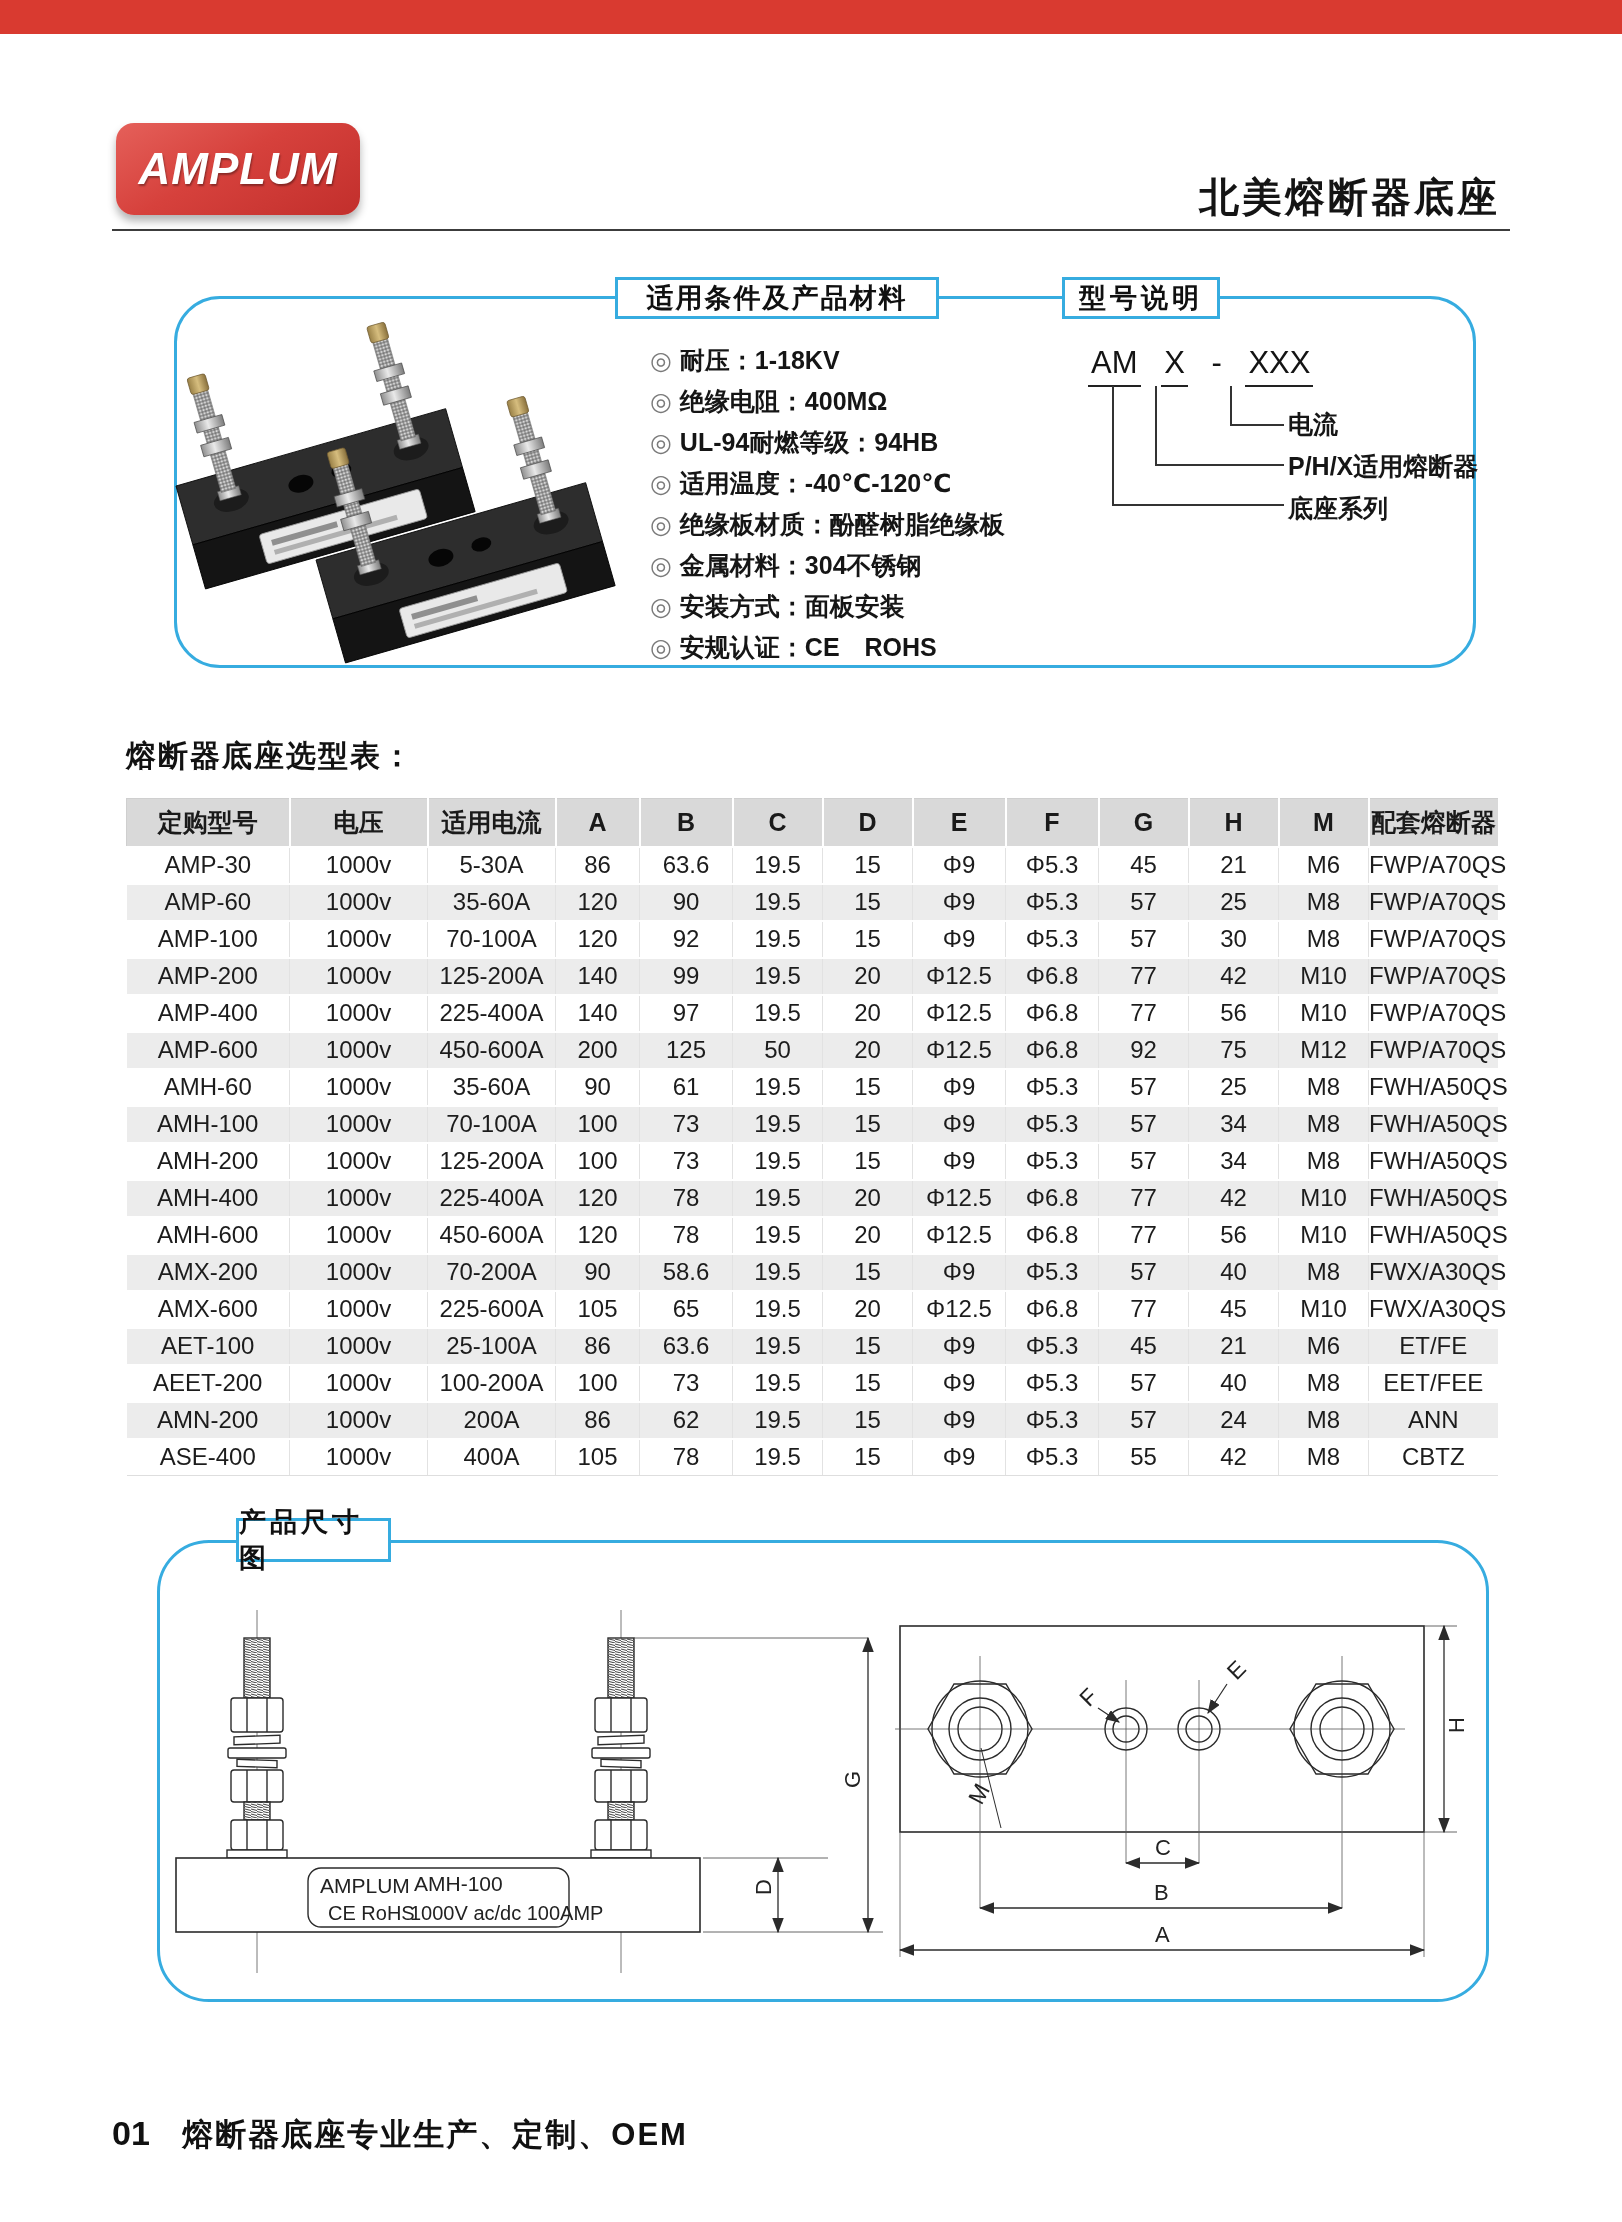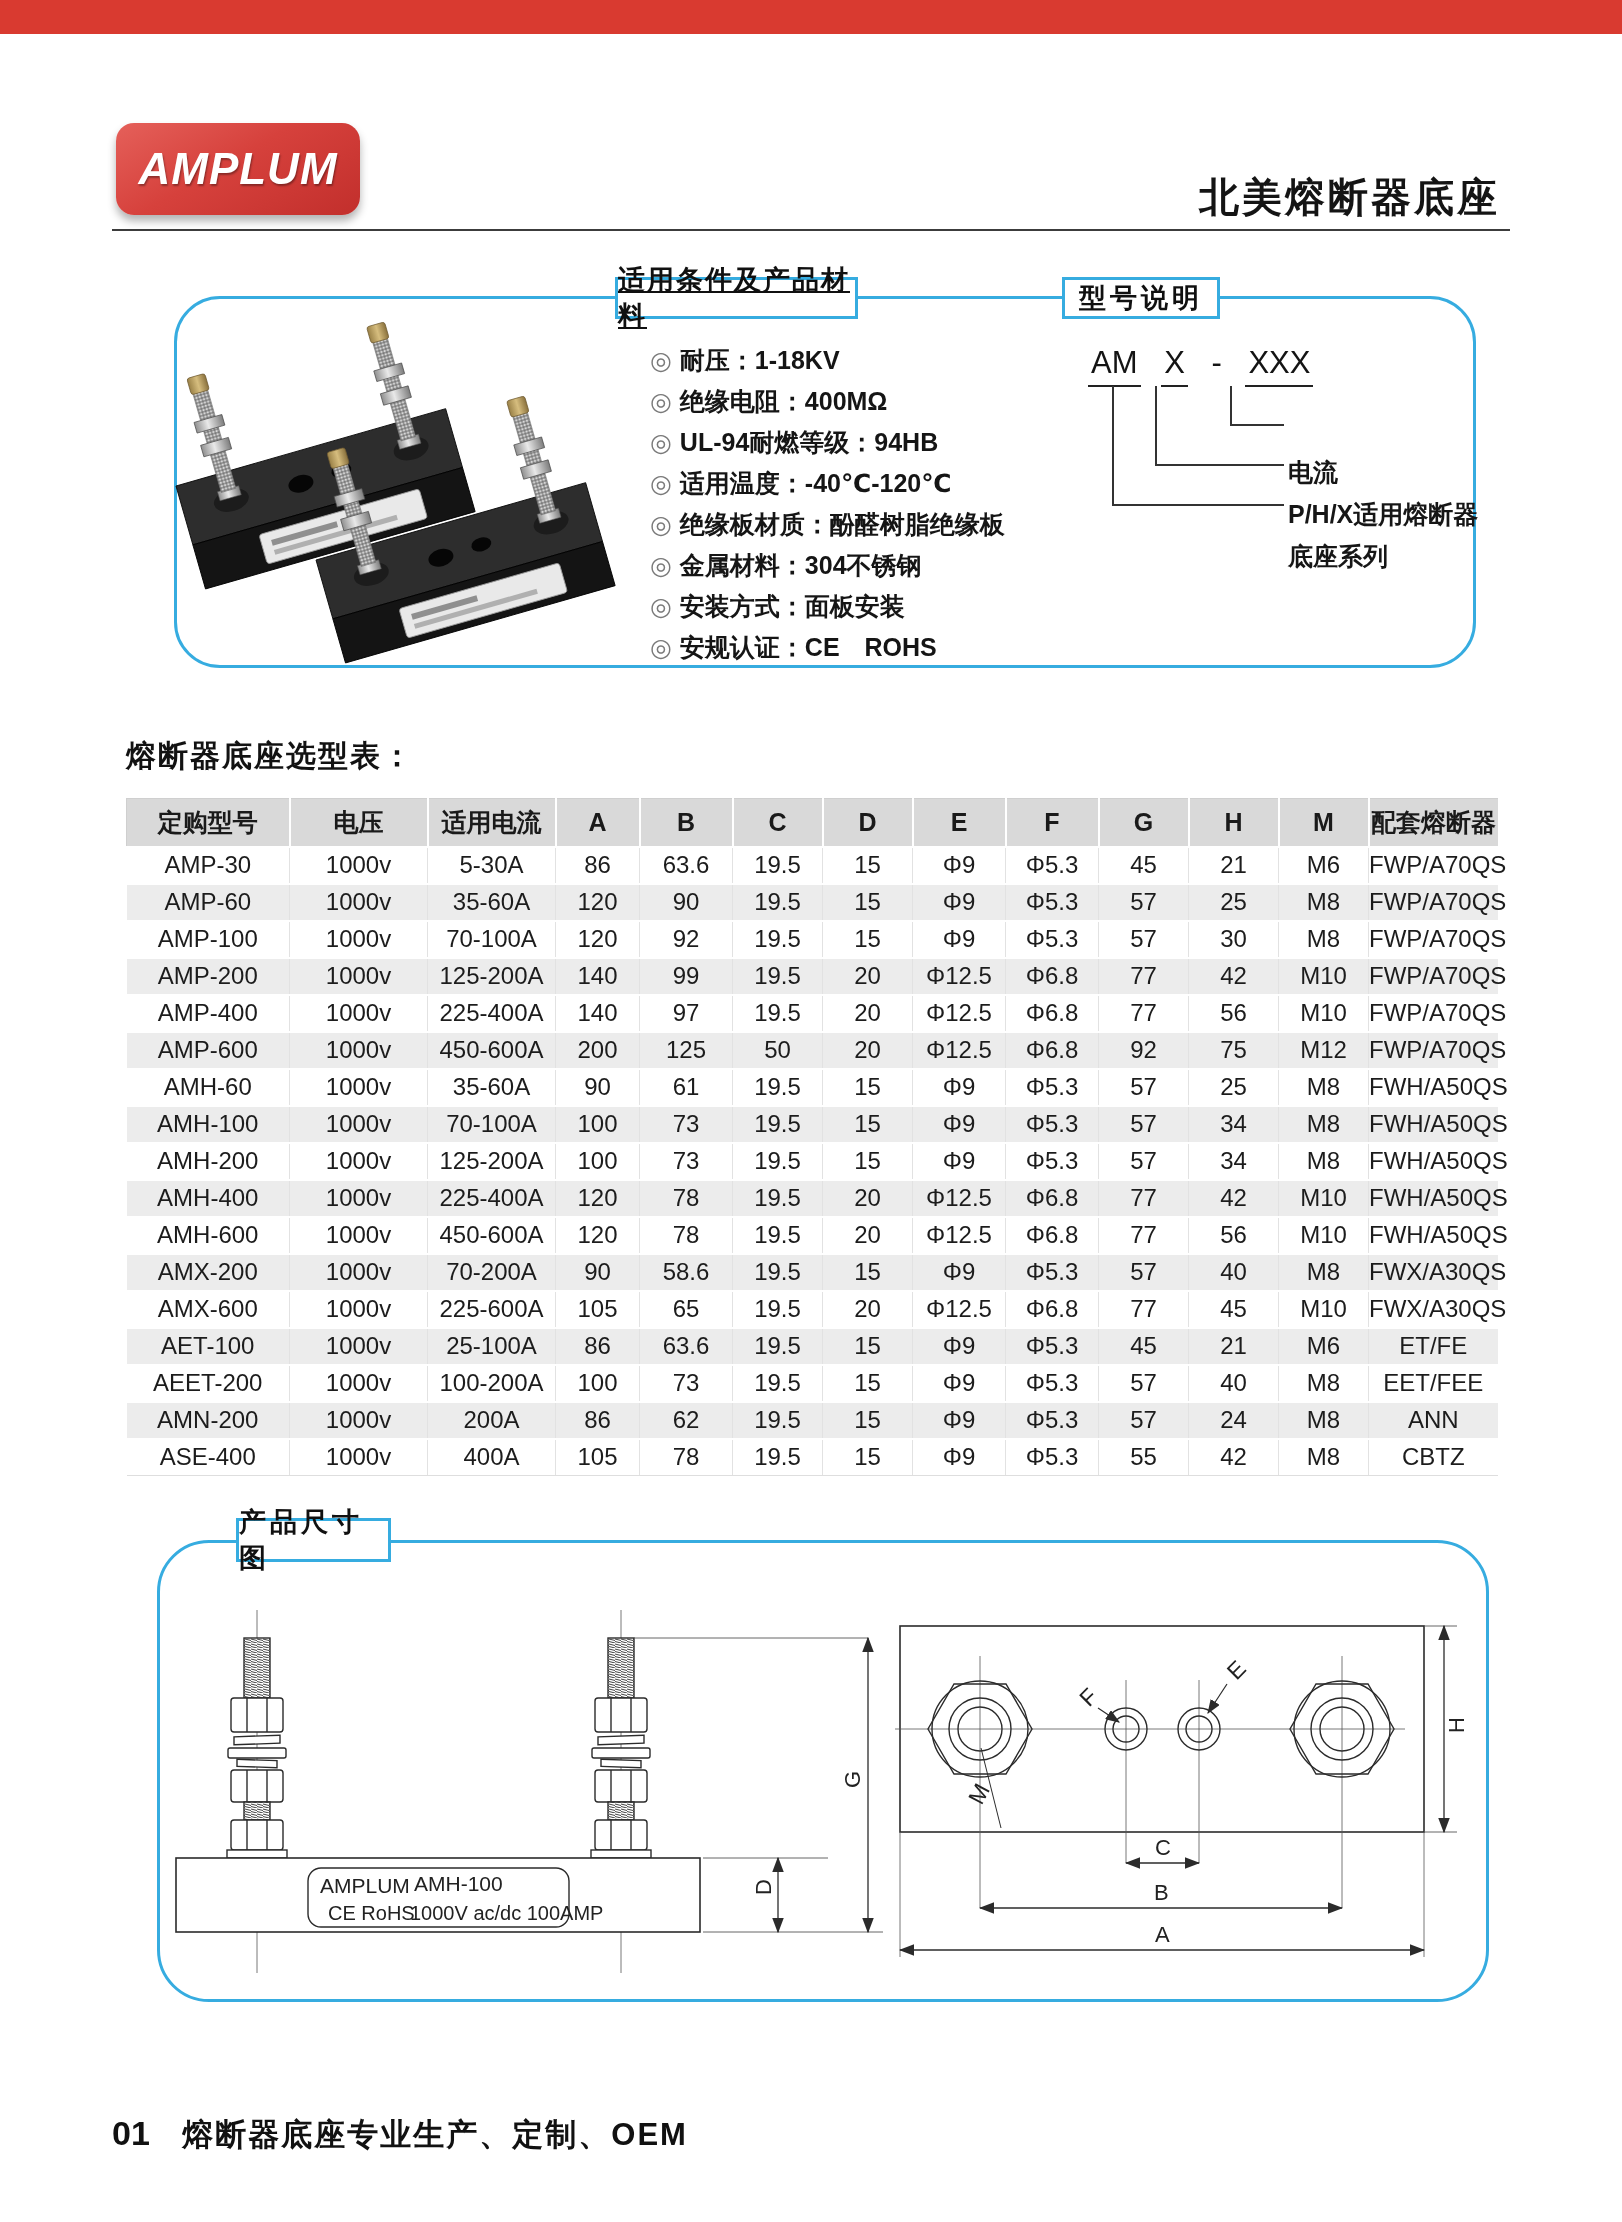--- a/index.html
+++ b/index.html
@@ -26,36 +26,36 @@
   }
   .page-title { top:170px; right:122px; font-size:40px; font-weight:bold; letter-spacing:3px; color:#141414; }
   .header-rule { left:112px; top:229px; width:1398px; height:2px; background:#3c3c3c; }
 
   
   .overview-box { left:174px; top:296px; width:1302px; height:372px; border:3px solid #36ace0; border-radius:46px; background:#fff; }
   .chip {
     background:#fff; border:3px solid #36ace0; color:#101010; font-weight:bold;
     display:flex; align-items:center; justify-content:center; z-index:3;
   }
-  .chip-conditions { left:615px; top:277px; width:243px; height:42px; font-size:27px; letter-spacing:2px;text-decoration:underline; }
+  .chip-conditions { left:615px; top:277px; width:324px; height:42px; font-size:27px; letter-spacing:2px; }
   .chip-model { left:1062px; top:277px; width:158px; height:42px; font-size:27px; letter-spacing:4px; }
   .chip-dims { left:236px; top:1518px; width:155px; height:44px; font-size:27px; letter-spacing:4px; }
 
   .photo { left:168px; top:318px; width:440px; height:334px; overflow:visible; }
 
   .spec-list { left:650px; top:340px; width:430px; }
   .spec-item { height:41px; line-height:41px; font-size:25px; font-weight:600; color:#151515; white-space:nowrap; }
   .spec-item .bullet { color:#7a7a7a; font-weight:400; margin-right:8px; }
 
   .model-code { left:1088px; top:345px; font-size:31px; font-weight:500; color:#141414; white-space:nowrap; }
   .model-code .mc-u { display:inline-block; border-bottom:2px solid #222; padding:0 3px 4px 3px; }
   .model-code .mc-sep { display:inline-block; padding:0 3px 4px 3px; }
   .model-code .gap { margin-left:12px; }
   .model-lines { left:1088px; top:384px; width:420px; height:140px; }
-  .legend-label { font-size:25px; font-weight:600; color:#161616; white-space:nowrap;margin-top:48px; }
+  .legend-label { font-size:25px; font-weight:600; color:#161616; white-space:nowrap; }
   .legend-current { left:1288px; top:408px; }
   .legend-fuse { left:1288px; top:450px; }
   .legend-series { left:1288px; top:492px; }
 
   
   .table-title { left:126px; top:736px; font-size:30px; font-weight:bold; letter-spacing:2px; color:#121212; }
   .sel-table { left:126px; top:798px; width:1371px; border-collapse:collapse; table-layout:fixed; }
   .sel-table th {
     background:#d9d9d9; height:48px; font-size:25px; font-weight:700; color:#1a1a1a;
     border-left:2px solid #fff; border-bottom:2px solid #fff; border-top:1px solid #cfcfcf;

